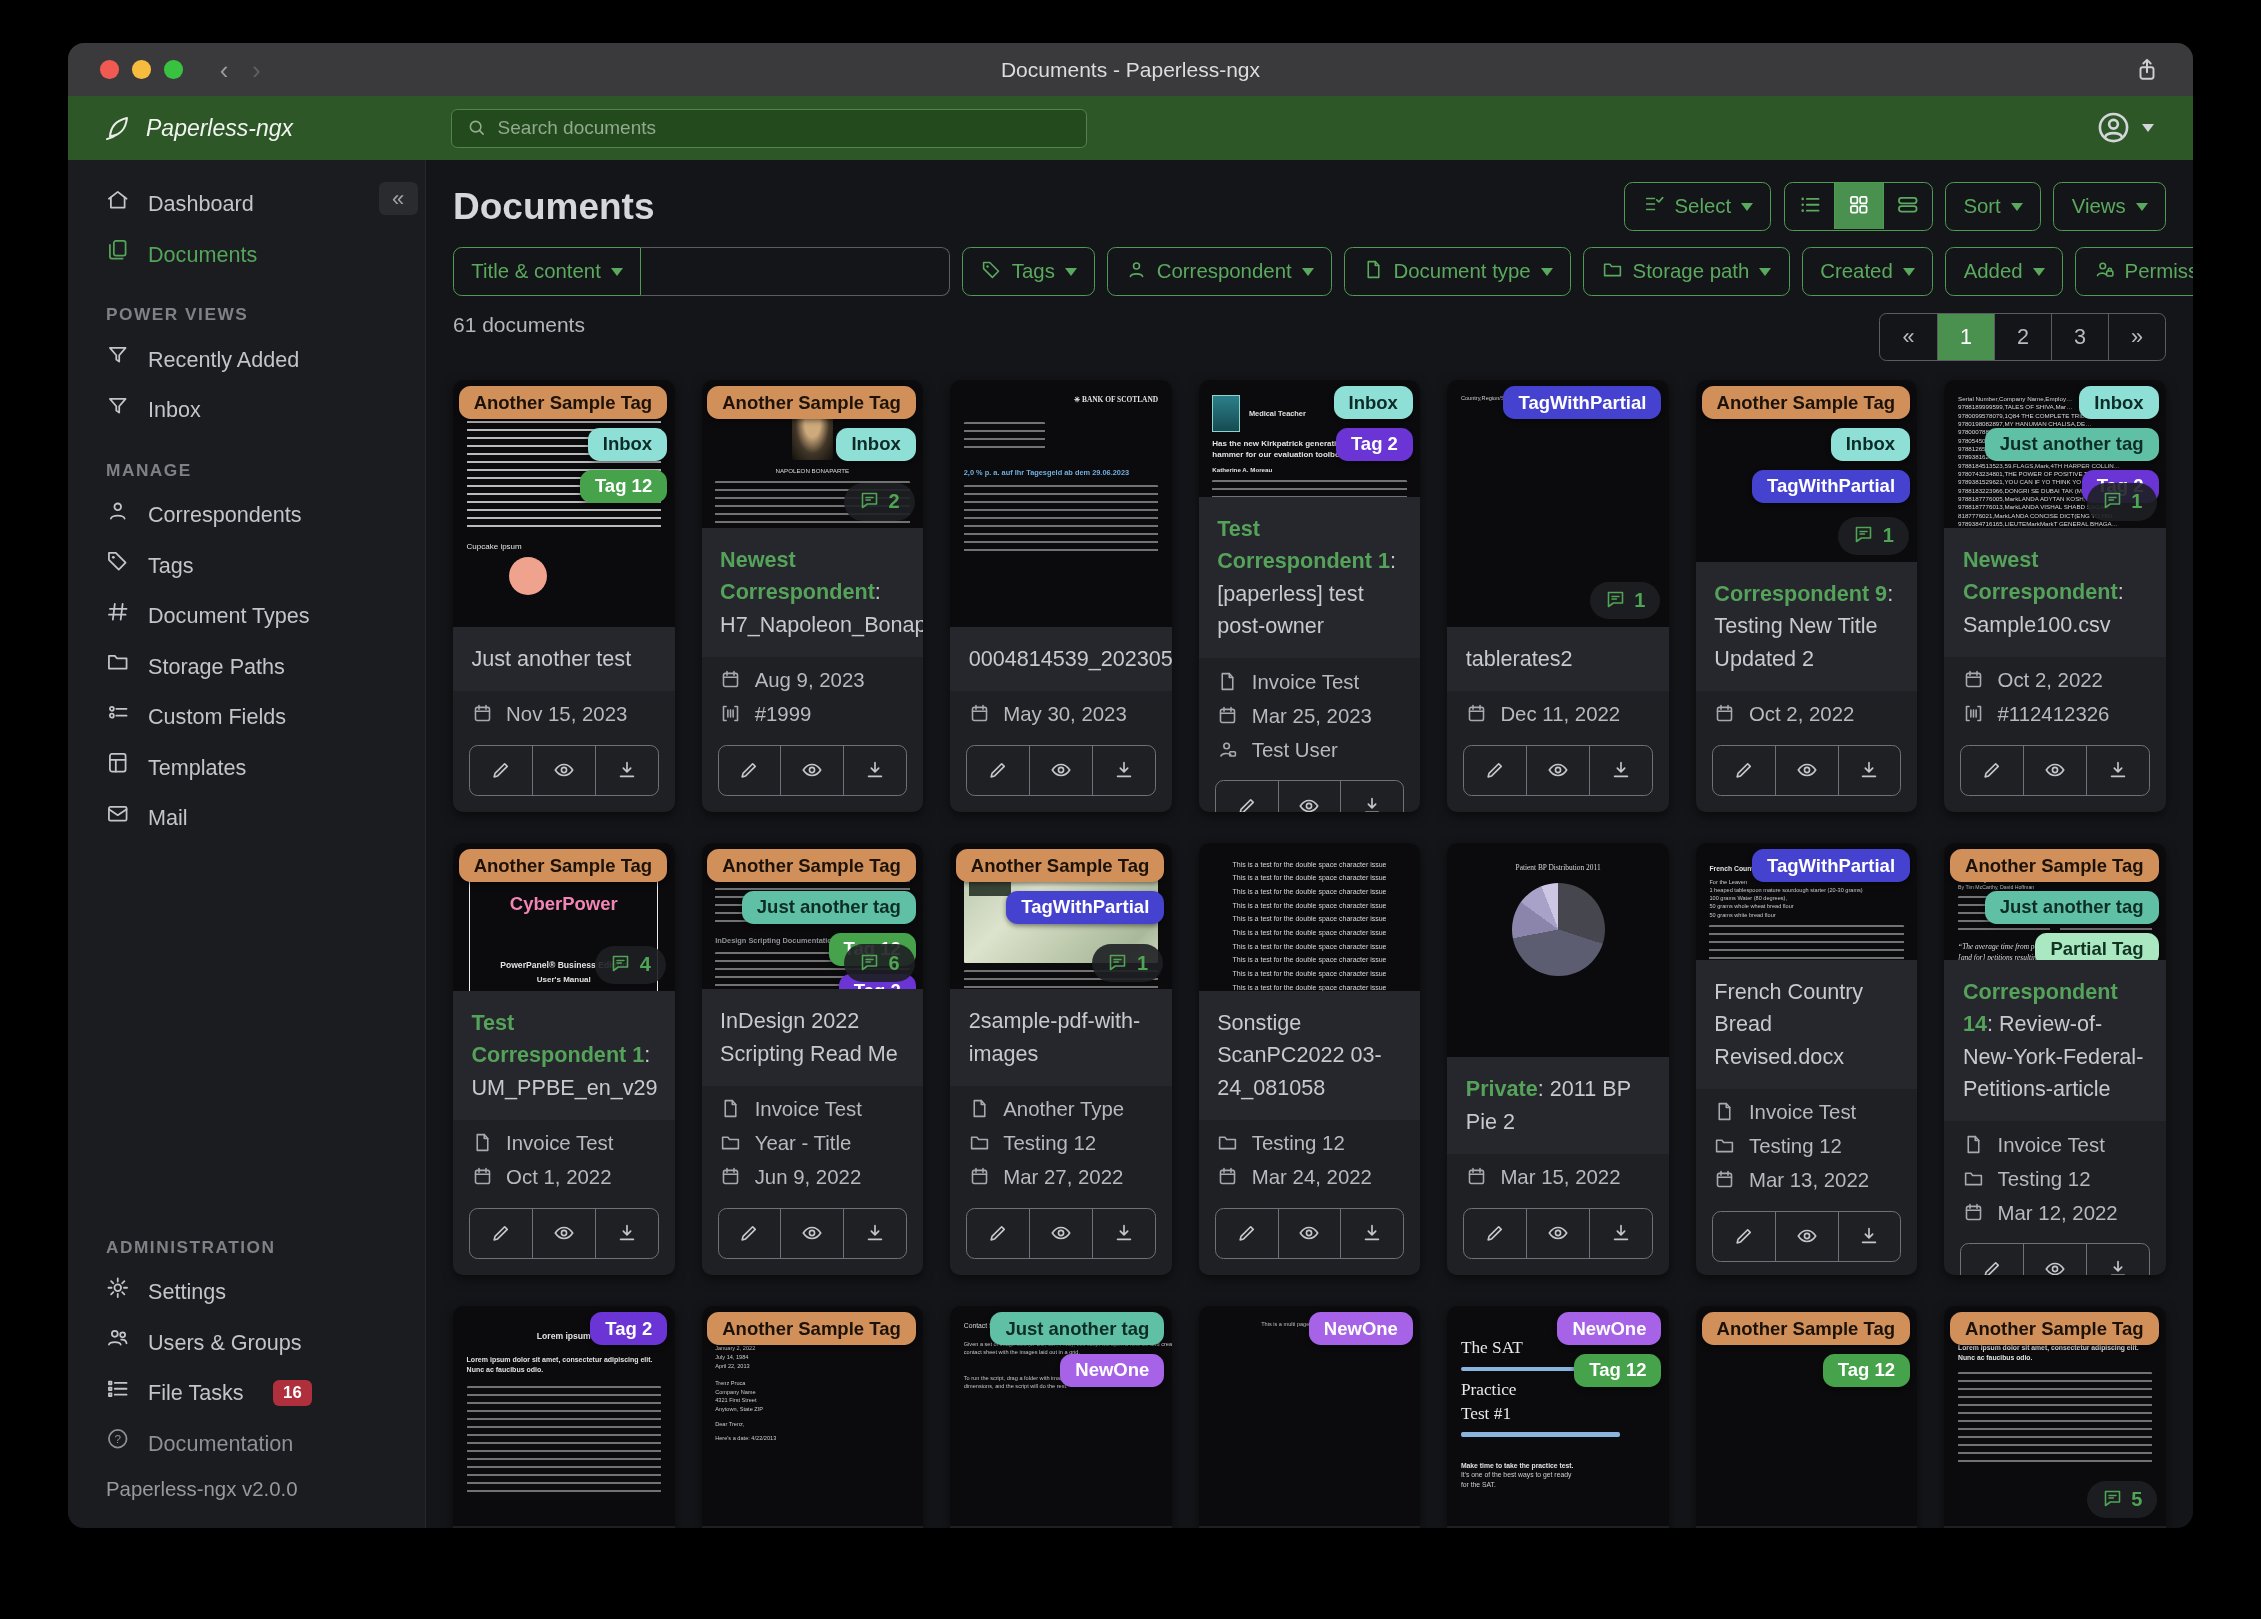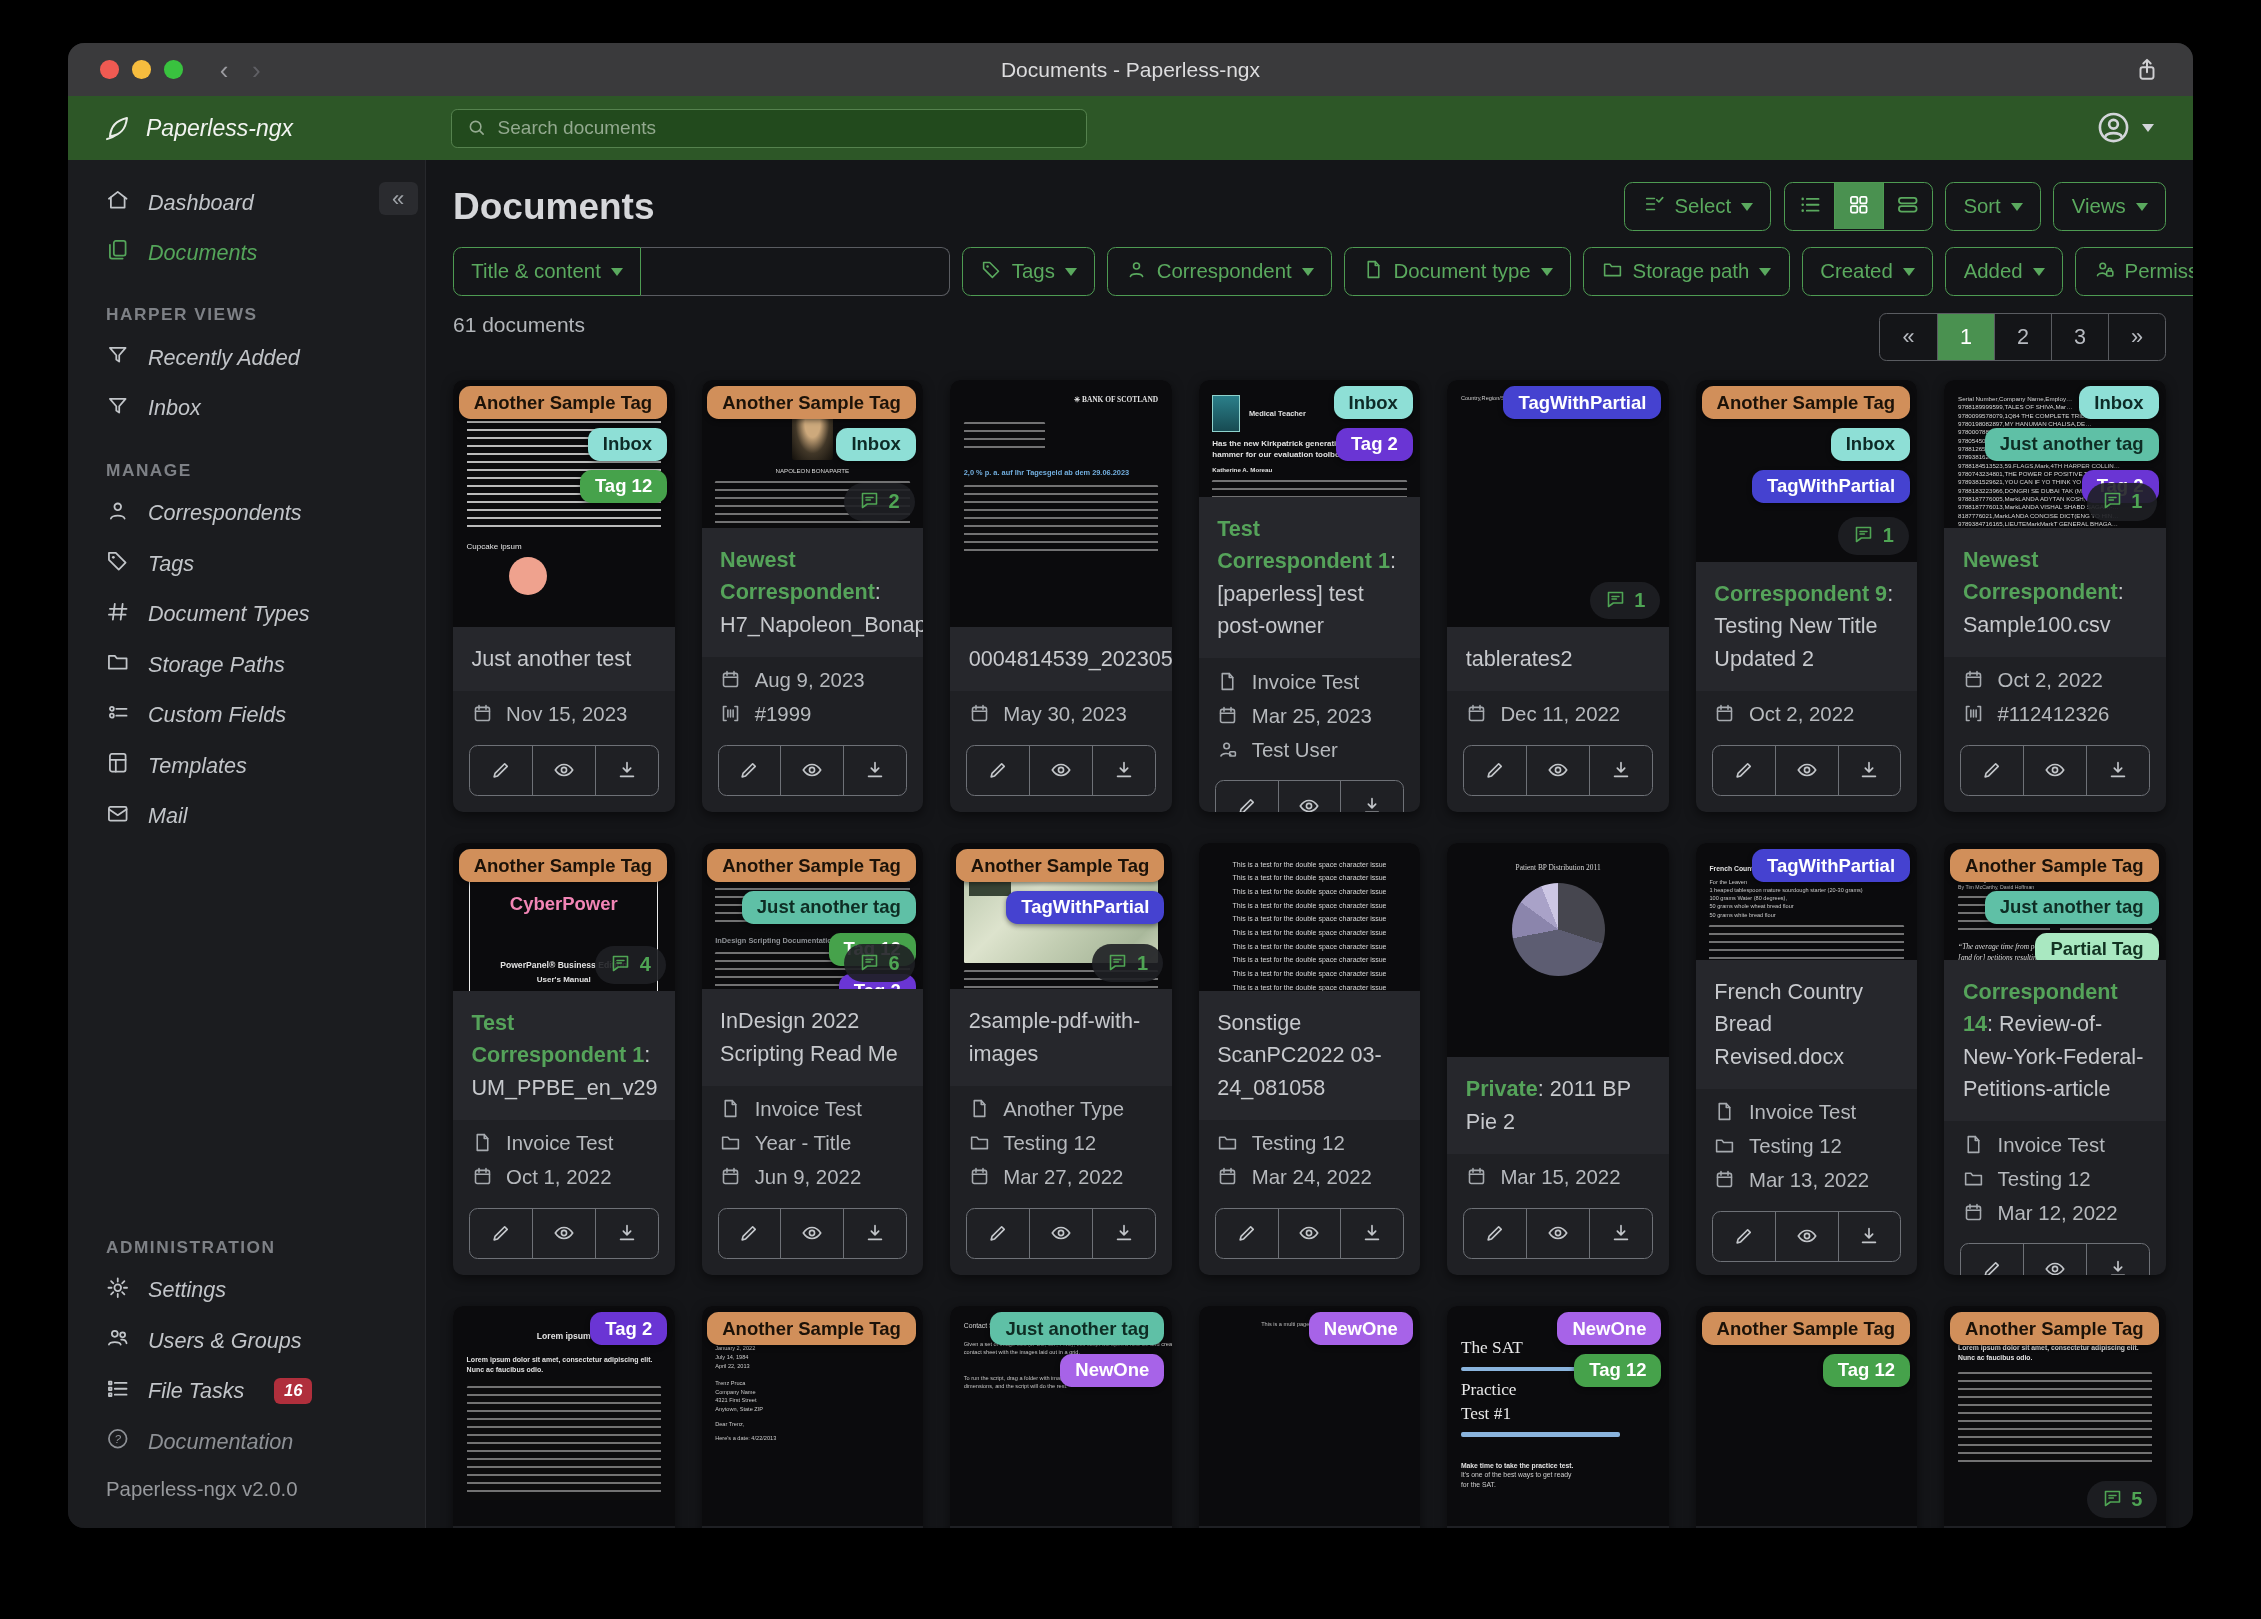--- a/index.html
+++ b/index.html
@@ -35,21 +35,21 @@
   .avatar svg { width:35px; height:35px; }
   .caret { width:0; height:0; border-left:6.8px solid transparent; border-right:6.8px solid transparent;
     border-top:8px solid currentColor; }
 
   
   .chrome-body { flex:1; display:flex; min-height:0; }
   .sidebar { width:358px; flex:0 0 auto; background:#1b1c1f; border-right:1.2px solid #27282c;
     padding-top:17.3px; display:flex; flex-direction:column; position:relative; }
   .collapse { position:absolute; top:22px; right:7.4px; width:39px; height:33px; border-radius:6.2px;
     background:#2a2b2f; color:#9ea2a7; font-size:22px; display:flex; align-items:center; justify-content:center; }
-  .sitem { display:flex; align-items:center; gap:18.5px; padding:10.5px 12.3px 10.5px 38px; color:#c2c5c9; font-size:21.6px;font-style:italic; }
+  .sitem { display:flex; align-items:flex-end; gap:18.5px; padding:10.5px 12.3px 10.5px 38px; color:#c2c5c9; font-size:21.6px; }
   .sitem svg { width:23.5px; height:23.5px; flex:0 0 auto; }
   .sitem.active { color:#54a55a; }
   .shdr { margin:26px 0 7.4px 38px; font-size:17.3px; letter-spacing:1.5px; color:#7e8186; font-weight:700; }
   .badge { background:#b02f3c; color:#fff; font-size:16.7px; font-weight:700; padding:3.1px 10px; border-radius:6.2px; margin-left:11px; }
   .admin { margin-top:auto; }
   .version { margin:11px 0 27px 38px; font-size:20.4px; color:#97999d; }
 
   .main { flex:1; min-width:0; padding:22px 27px 0; display:flex; flex-direction:column; overflow:hidden; }
   .row1 { display:flex; align-items:center; margin-bottom:16px; }
   .pt { font-size:37px; font-weight:700; color:#d6d7da; }
@@ -185,21 +185,21 @@
               </svg></span>
             <span>Dashboard</span>
           </div>
           <div class="sitem active">
             <span><svg style="width:23.5px;height:23.5px" viewBox="0 0 24 24" fill="none" stroke="currentColor" stroke-width="1.8" stroke-linecap="round" stroke-linejoin="round">
                 <rect x="8" y="3" width="12" height="15" rx="2"></rect>
                 <path d="M4 7v12a2 2 0 0 0 2 2h11"></path>
               </svg></span>
             <span>Documents</span>
           </div>
-          <div class="shdr">HARPER VIEWS</div>
+          <div class="shdr">POWER VIEWS</div>
           <div class="sitem">
             <span><svg style="width:23.5px;height:23.5px" viewBox="0 0 24 24" fill="none" stroke="currentColor" stroke-width="1.8" stroke-linecap="round" stroke-linejoin="round">
                 <path d="M4 5h16l-6.5 7.5V19l-3-2.2v-4.3L4 5Z"></path>
               </svg></span>
             <span>Recently Added</span>
           </div>
           <div class="sitem">
             <span><svg style="width:23.5px;height:23.5px" viewBox="0 0 24 24" fill="none" stroke="currentColor" stroke-width="1.8" stroke-linecap="round" stroke-linejoin="round">
                 <path d="M4 5h16l-6.5 7.5V19l-3-2.2v-4.3L4 5Z"></path>
               </svg></span>

